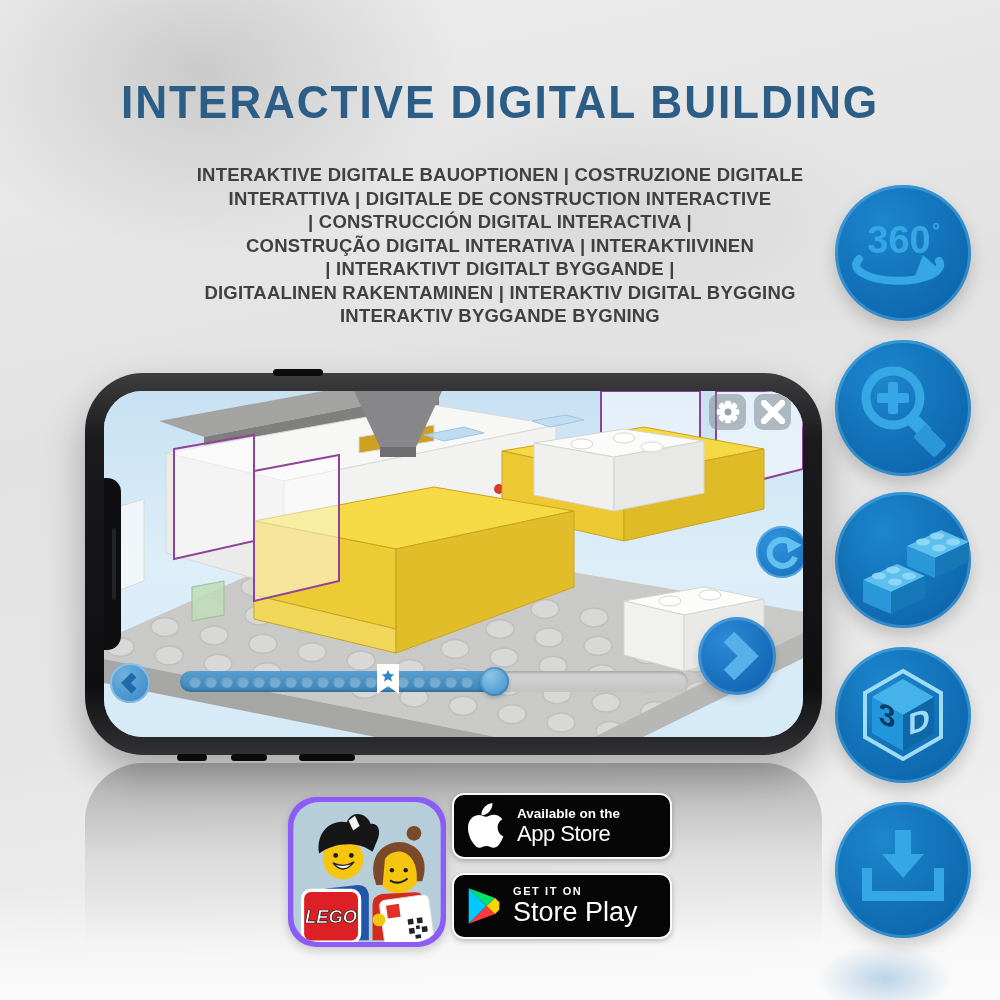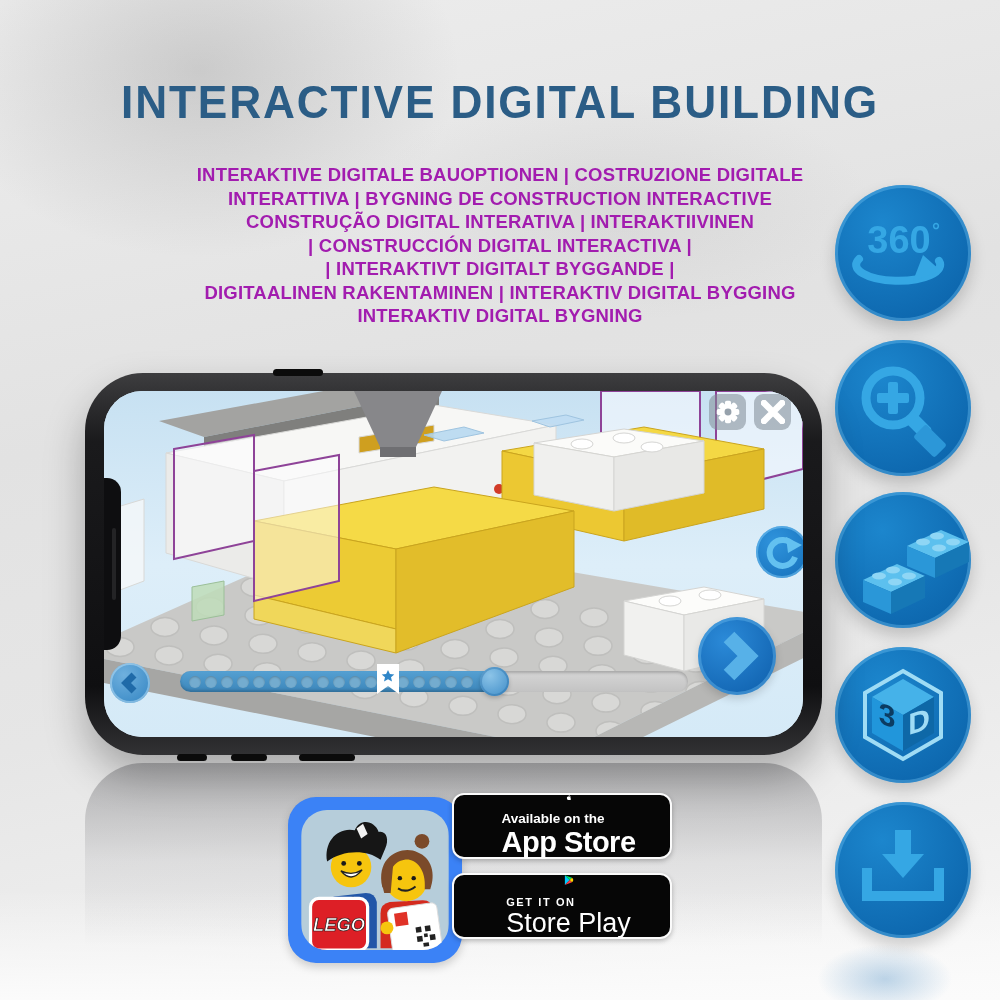--- a/index.html
+++ b/index.html
@@ -11,21 +11,21 @@
     background:radial-gradient(closest-side,rgba(130,130,130,.30),rgba(130,130,130,0) 72%);}
   .shade-b{position:absolute;left:260px;top:40px;width:720px;height:330px;
     background:radial-gradient(closest-side,rgba(150,150,150,.16),rgba(150,150,150,0) 70%);}
   .shade-c{position:absolute;left:0;bottom:0;width:100%;height:110px;
     background:linear-gradient(to bottom,rgba(250,250,250,0),#fbfbfb);}
 
   .title{position:absolute;top:74px;left:0;width:1000px;text-align:center;
     color:#2b5d86;font-weight:700;font-size:47px;letter-spacing:2px;
     transform:scaleX(.94);white-space:nowrap;}
   .subtitle{position:absolute;top:163px;left:0;width:1000px;text-align:center;
-    color:#a21caf;font-weight:700;font-size:18.5px;line-height:23.5px;letter-spacing:.2px;}
+    color:#404040;font-weight:700;font-size:18.5px;line-height:23.5px;letter-spacing:.2px;}
 
   .feature-circle{position:absolute;left:835px;width:136px;height:136px;border-radius:50%;
     background:radial-gradient(circle at 35% 28%,#1c86cd,#0d67ae 78%);
     box-shadow:inset 0 0 0 3px rgba(120,200,245,.35),0 8px 16px rgba(0,0,0,.18);
     display:flex;align-items:center;}
   .fc-1{top:185px}.fc-2{top:340px}.fc-3{top:492px}.fc-4{top:647px}.fc-5{top:802px}
   .circle-reflect{position:absolute;left:817px;top:944px;width:136px;height:70px;border-radius:50%;
     background:radial-gradient(ellipse at center,rgba(25,110,180,.28),rgba(25,110,180,0) 70%);}
 
   .phone{position:absolute;left:85px;top:373px;width:737px;height:382px;border-radius:58px;
@@ -64,51 +64,51 @@
     box-shadow:inset 0 1px 2px rgba(0,0,0,.22);flex:0 0 auto;}
   .thumb{position:absolute;top:-4px;width:29px;height:29px;border-radius:50%;
     background:radial-gradient(circle at 35% 30%,#8cc4e8,#5099cf 75%);
     box-shadow:inset 0 0 0 2px rgba(30,100,160,.35),0 2px 4px rgba(0,0,0,.2);}
   .bookmark{position:absolute;top:-7px;width:22px;height:31px;z-index:2;}
 
   .phone-reflect{position:absolute;left:85px;top:763px;width:737px;height:235px;border-radius:58px;
     background:linear-gradient(to bottom,rgba(45,45,50,.30),rgba(120,120,126,.12) 42%,rgba(235,235,235,0) 78%);}
 
   .app-icon{position:absolute;left:288px;top:797px;width:158px;height:150px;border-radius:28px;
-    background:#3b82f6;box-shadow:0 4px 10px rgba(0,0,0,.18);padding:8px;}
+    background:#8b5cf6;box-shadow:0 4px 10px rgba(0,0,0,.18);padding:0;}
   .app-icon svg{display:block;margin:5px;border-radius:26px;}
 
   .badge{position:absolute;left:452px;width:220px;height:66px;border-radius:12px;background:#060606;
     border:2px solid #fbfbfb;box-sizing:border-box;display:flex;align-items:center;
-    padding-left:13px;gap:12px;box-shadow:0 2px 5px rgba(0,0,0,.25);flex-direction:column;}
+    padding-left:13px;gap:12px;box-shadow:0 2px 5px rgba(0,0,0,.25);}
   .badge-apple{top:793px}.badge-play{top:873px}
   .badge .txt{display:flex;flex-direction:column;justify-content:center;color:#fff;line-height:1.05;}
   .tagline{font-size:13.5px;font-weight:700;}
-  .store-name{font-size:29px;font-weight:700;letter-spacing:-.5px;}
+  .store-name{font-size:22px;font-weight:400;letter-spacing:-.5px;}
   .play-tagline{font-size:11px;font-weight:700;letter-spacing:1.6px;}
   .play-name{font-size:27px;font-weight:500;}
 </style>
 </head>
 <body>
 
 <div class="stage"></div>
 <div class="shade-a"></div>
 <div class="shade-b"></div>
 <div class="shade-c"></div>
 
 <div class="title">INTERACTIVE DIGITAL BUILDING</div>
 
 <div class="subtitle">
   <div>INTERAKTIVE DIGITALE BAUOPTIONEN | COSTRUZIONE DIGITALE</div>
-  <div>INTERATTIVA | BYGNING DE CONSTRUCTION INTERACTIVE</div>
+  <div>INTERATTIVA | DIGITALE DE CONSTRUCTION INTERACTIVE</div>
+  <div>| CONSTRUCCIÓN DIGITAL INTERACTIVA |</div>
   <div>CONSTRUÇÃO DIGITAL INTERATIVA | INTERAKTIIVINEN</div>
-  <div>| CONSTRUCCIÓN DIGITAL INTERACTIVA |</div>
   <div>| INTERAKTIVT DIGITALT BYGGANDE |</div>
   <div>DIGITAALINEN RAKENTAMINEN | INTERAKTIV DIGITAL BYGGING</div>
-  <div>INTERAKTIV DIGITAL BYGNING</div>
+  <div>INTERAKTIV BYGGANDE BYGNING</div>
 </div>
 
 <div class="feature-circle fc-1">
   <svg width="136" height="136" viewBox="-68 -68 136 136">
     <text x="-4" y="0" text-anchor="middle" font-family="Liberation Sans, sans-serif" font-size="38" font-weight="700" fill="#35a7e4">360</text>
     <text x="33" y="-16" text-anchor="middle" font-family="Liberation Sans, sans-serif" font-size="20" font-weight="700" fill="#35a7e4">°</text>
     <path d="M 36 8 A 42 16 0 1 1 -44 6" fill="none" stroke="#35a7e4" stroke-width="8" stroke-linecap="round"></path>
     <polygon points="-2,34 26,24 8,8" fill="#35a7e4" transform="translate(12,-6)"></polygon>
   </svg>
 </div>

